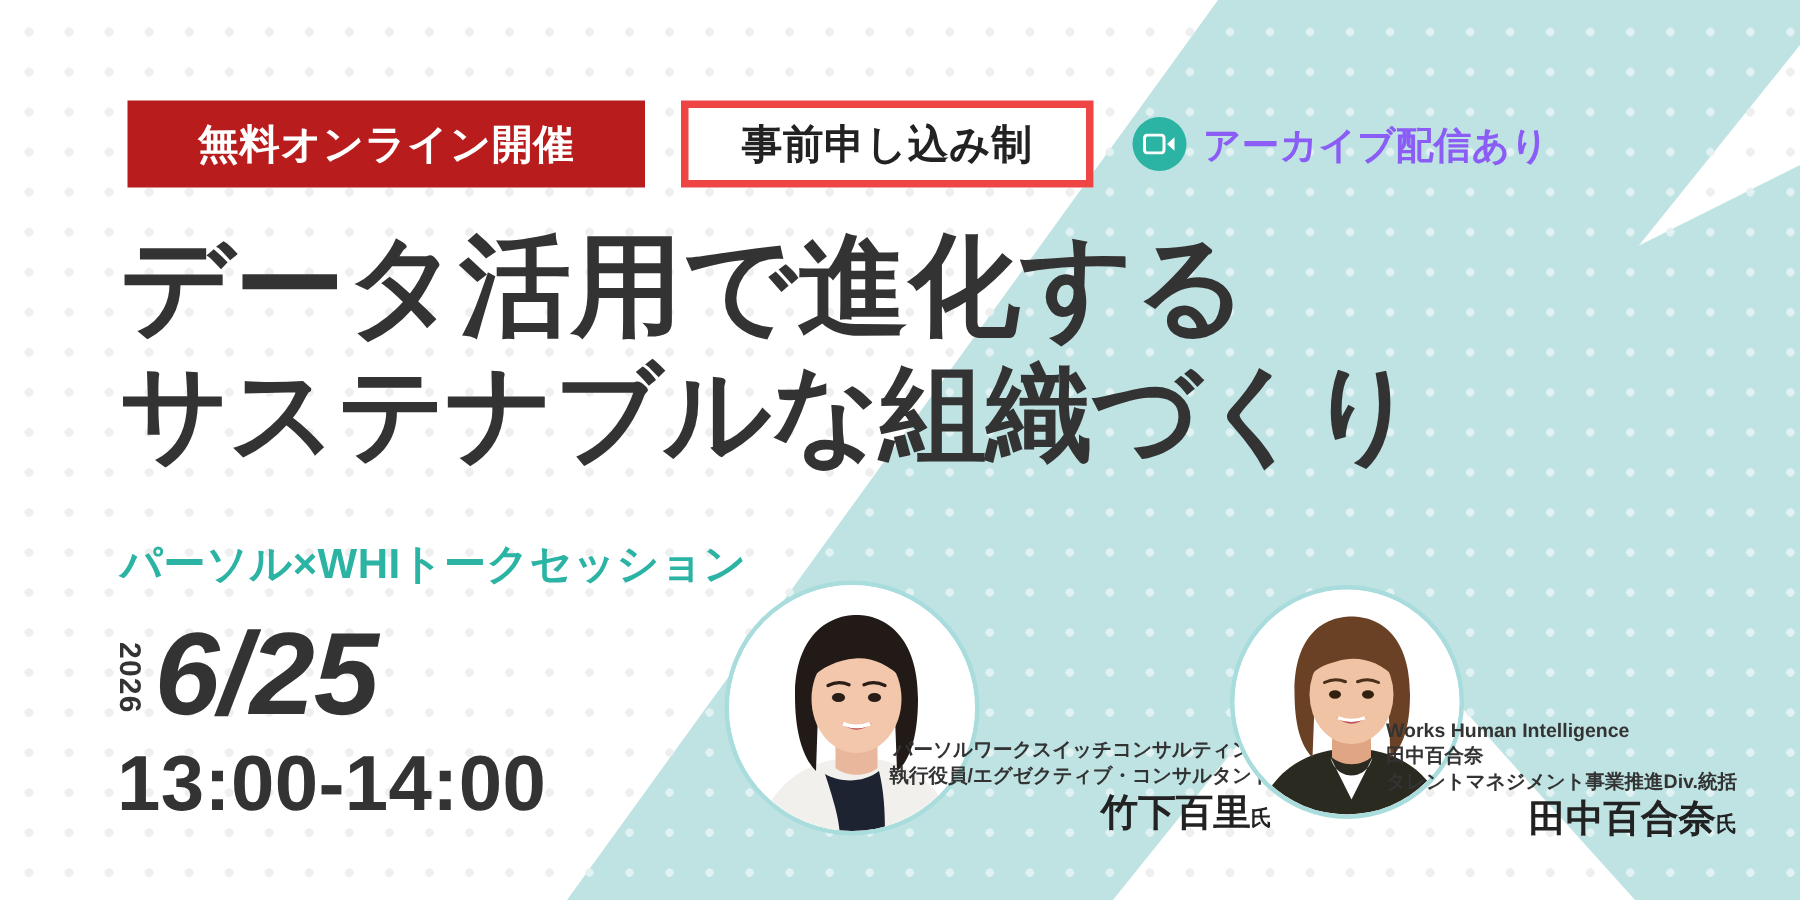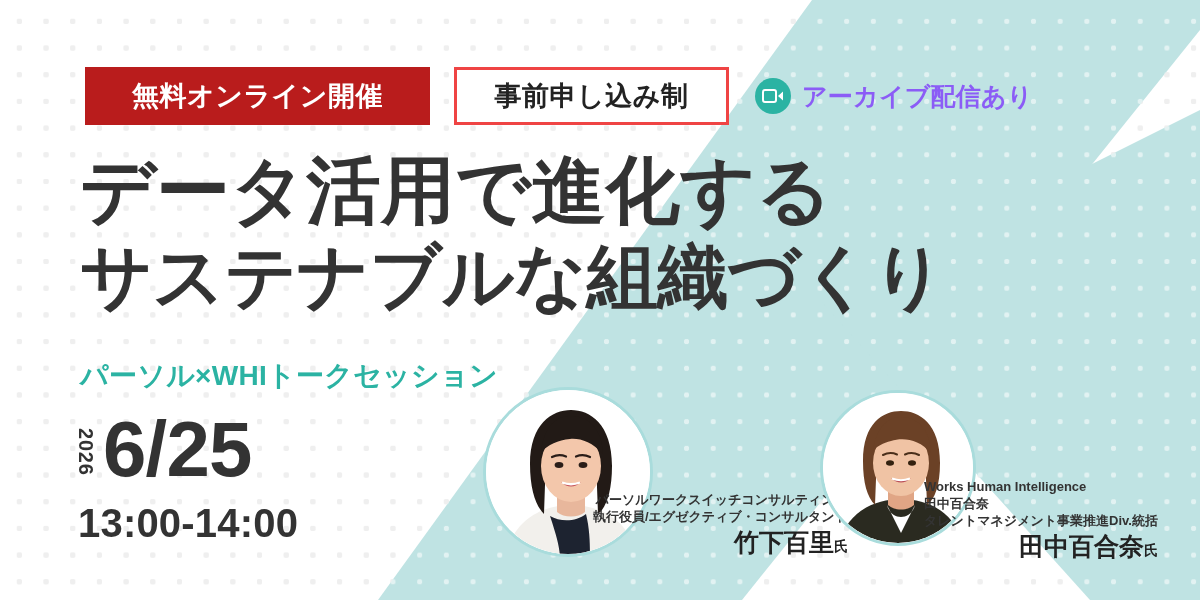--- a/index.html
+++ b/index.html
@@ -51,21 +51,21 @@
     background:#b91c1c; color:#ffffff;
     font-size:27px; font-weight:bold;
     letter-spacing:.02em;
     padding:12px 30px;
     height:58px; line-height:34px;
     display:flex; align-items:center; justify-content:center;
     min-width:345px;
   }
   .badge-outline{
     background:#ffffff; color:#222222;
-    border:3px solid #ef4444;
+    border:5px solid #ef4444;
     font-size:27px; font-weight:bold;
     letter-spacing:.02em;
     padding:12px 28px;
     height:58px;
     display:flex; align-items:center; justify-content:center;
     margin-left:24px;
     min-width:275px;
   }
   .badge-archive{
     display:flex; align-items:center; gap:11px;
@@ -109,29 +109,29 @@
   }
   .year{
     writing-mode:vertical-rl;
     font-size:20px; font-weight:bold; color:#333333;
     letter-spacing:.04em;
     margin-top:18px; margin-right:6px;
   }
   .bigdate{
     font-size:78px; font-weight:bold; color:#333333;
     line-height:78px; letter-spacing:-.01em;
-    display:flex; align-items:flex-start;
+    display:flex; align-items:flex-start;font-style:italic;
   }
   .dow{
     font-size:38px; font-weight:bold; color:#333333;
     margin-left:6px; letter-spacing:0;
   }
   .time{
     position:absolute; left:78px; top:497px;
-    font-size:40px; font-weight:bold; color:#333333;
+    font-size:52px; font-weight:bold; color:#333333;
     letter-spacing:.005em; line-height:52px;
   }
 
   
   .speaker{ position:absolute; }
   .speaker.s1{ left:483px; top:387px; }
   .speaker.s2{ left:820px; top:390px; }
 
   .avatar{
     position:absolute; top:0; left:0;

